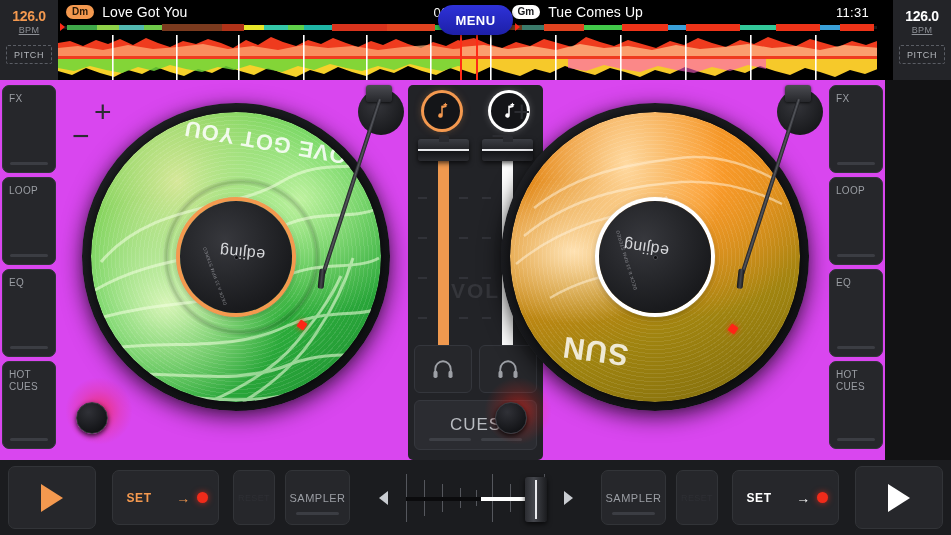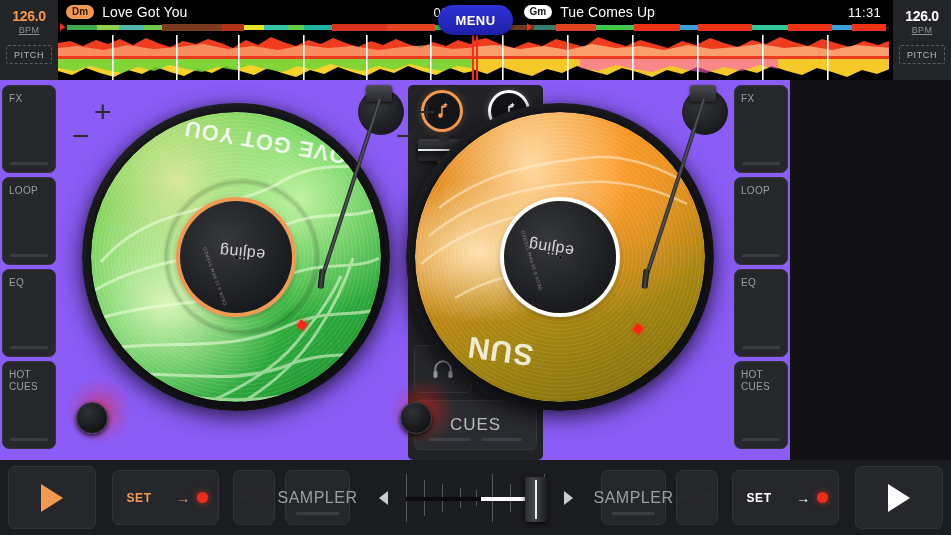--- a/index.html
+++ b/index.html
@@ -2,38 +2,38 @@
 <html><head>
 <meta charset="utf-8">
 <style>
   * { box-sizing: border-box; margin: 0; padding: 0; }
   html, body {
     width: 951px; height: 535px;
     background: #121214;
     font-family: "Liberation Sans", sans-serif;
     overflow: hidden;
   }
-  .app { position: relative; width: 790px; height: 535px; background: #8b5cf6; }
+  .app { position: relative; width: 885px; height: 535px; background: #d946ef; }
 
   
   .topbar { position: absolute; left: 0; top: 0; width: 951px; height: 80px; background: #121214; display: flex; }
 
   .bpm-box { width: 58px; height: 80px; background: #232428; display: flex; flex-direction: column;
              align-items: center; justify-content: flex-start; padding-top: 8px; }
   .bpm-val { font-size: 14px; font-weight: bold; letter-spacing: -.3px; }
   .bpm-val.left { color: #F4994F; }
   .bpm-val.right { color: #ffffff; }
   .bpm-lbl { font-size: 9px; color: #8d9096; margin-top: 1px; letter-spacing: .4px; text-decoration: underline; }
   .pitch-btn { margin-top: 10px; width: 46px; height: 19px; border: 1px dashed #5a5d64; border-radius: 2px;
                display:flex; align-items:center; justify-content:center; color:#b3b6bb; font-size:9px; letter-spacing:.6px;}
 
   .wave-wrap { position: relative; flex: 1; height: 80px; background: #000; overflow: hidden; }
   .deckwave { position: absolute; top: 0; height: 80px; overflow: hidden; }
   .deckwave.l { left: 0; width: 50%; }
-  .deckwave.r { right: 4px; width: 50%; }
+  .deckwave.r { right: 16px; width: 50%; }
   .track-head { position: absolute; top: 3px; left: 8px; right: 8px; height: 18px; display: flex; align-items: center; z-index: 4; }
   .key-badge { font-size: 10px; font-weight: bold; padding: 1px 6px 2px; border-radius: 8px; line-height: 1.1; }
   .key-badge.orange { background: #F4994F; color: #2a1a08; }
   .key-badge.white { background: #ffffff; color: #15161a; }
   .track-title { font-size: 14px; color: #fff; margin-left: 8px; letter-spacing: .1px; white-space: nowrap; }
   .track-time { margin-left: auto; font-size: 13px; color: #fff; letter-spacing: .3px; }
 
   .mini-wave { position: absolute; left: 4px; right: 4px; top: 23px; height: 9px; }
   .main-wave { position: absolute; left: 0; right: 0; top: 35px; height: 45px; }
   .playhead { position: absolute; top: 20px; bottom: 0; width: 2px; background: #ff2a17; z-index: 5; }
@@ -163,21 +163,21 @@
          border-bottom: 14px solid transparent; }
   .tri.o { color: #F4994F; } .tri.w { color: #ffffff; }
   .cue-pair { width: 107px; height: 55px; display: flex; }
   .cue-half { flex: 1; display: flex; align-items: center; justify-content: center; font-size: 12px;
               font-weight: bold; letter-spacing: .6px; }
   .cue-div { width: 1px; background: #323438; }
   .cue-half .arw { font-size: 14px; margin-right: 6px; }
   .dot { width: 11px; height: 11px; border-radius: 50%; background: #ef2b1a; box-shadow: 0 0 6px rgba(239,43,26,.7); }
   .reset-btn { width: 42px; height: 55px; font-size: 9px; color: #2e2f34; letter-spacing: .4px; }
   .sampler-btn { width: 65px; height: 55px; flex-direction: column; }
-  .sampler-btn .t { font-size: 16px; color: #9b9ea4; letter-spacing: .5px; }
+  .sampler-btn .t { font-size: 11px; color: #9b9ea4; letter-spacing: .5px; }
   .sampler-btn .bar { position: absolute; left: 10px; right: 10px; bottom: 9px; height: 3px; border-radius: 2px; background: #3b3d43; }
 
   .xf { position: relative; width: 200px; height: 66px; display: flex; align-items: center; justify-content: center; }
   .xf-tri { width: 0; height: 0; border-top: 7px solid transparent; border-bottom: 7px solid transparent; }
   .xf-tri.l { border-right: 9px solid #c9ccd1; }
   .xf-tri.r { border-left: 9px solid #c9ccd1; }
   .xf-track { position: relative; width: 160px; height: 60px; margin: 0 8px; }
   .xf-ticks { position: absolute; inset: 0; }
   .xf-tick { position: absolute; width: 1px; background: #55575d; }
   .xf-line-l { position: absolute; left: 10px; top: 29px; width: 75px; height: 4px; background: #0b0b0d; }

